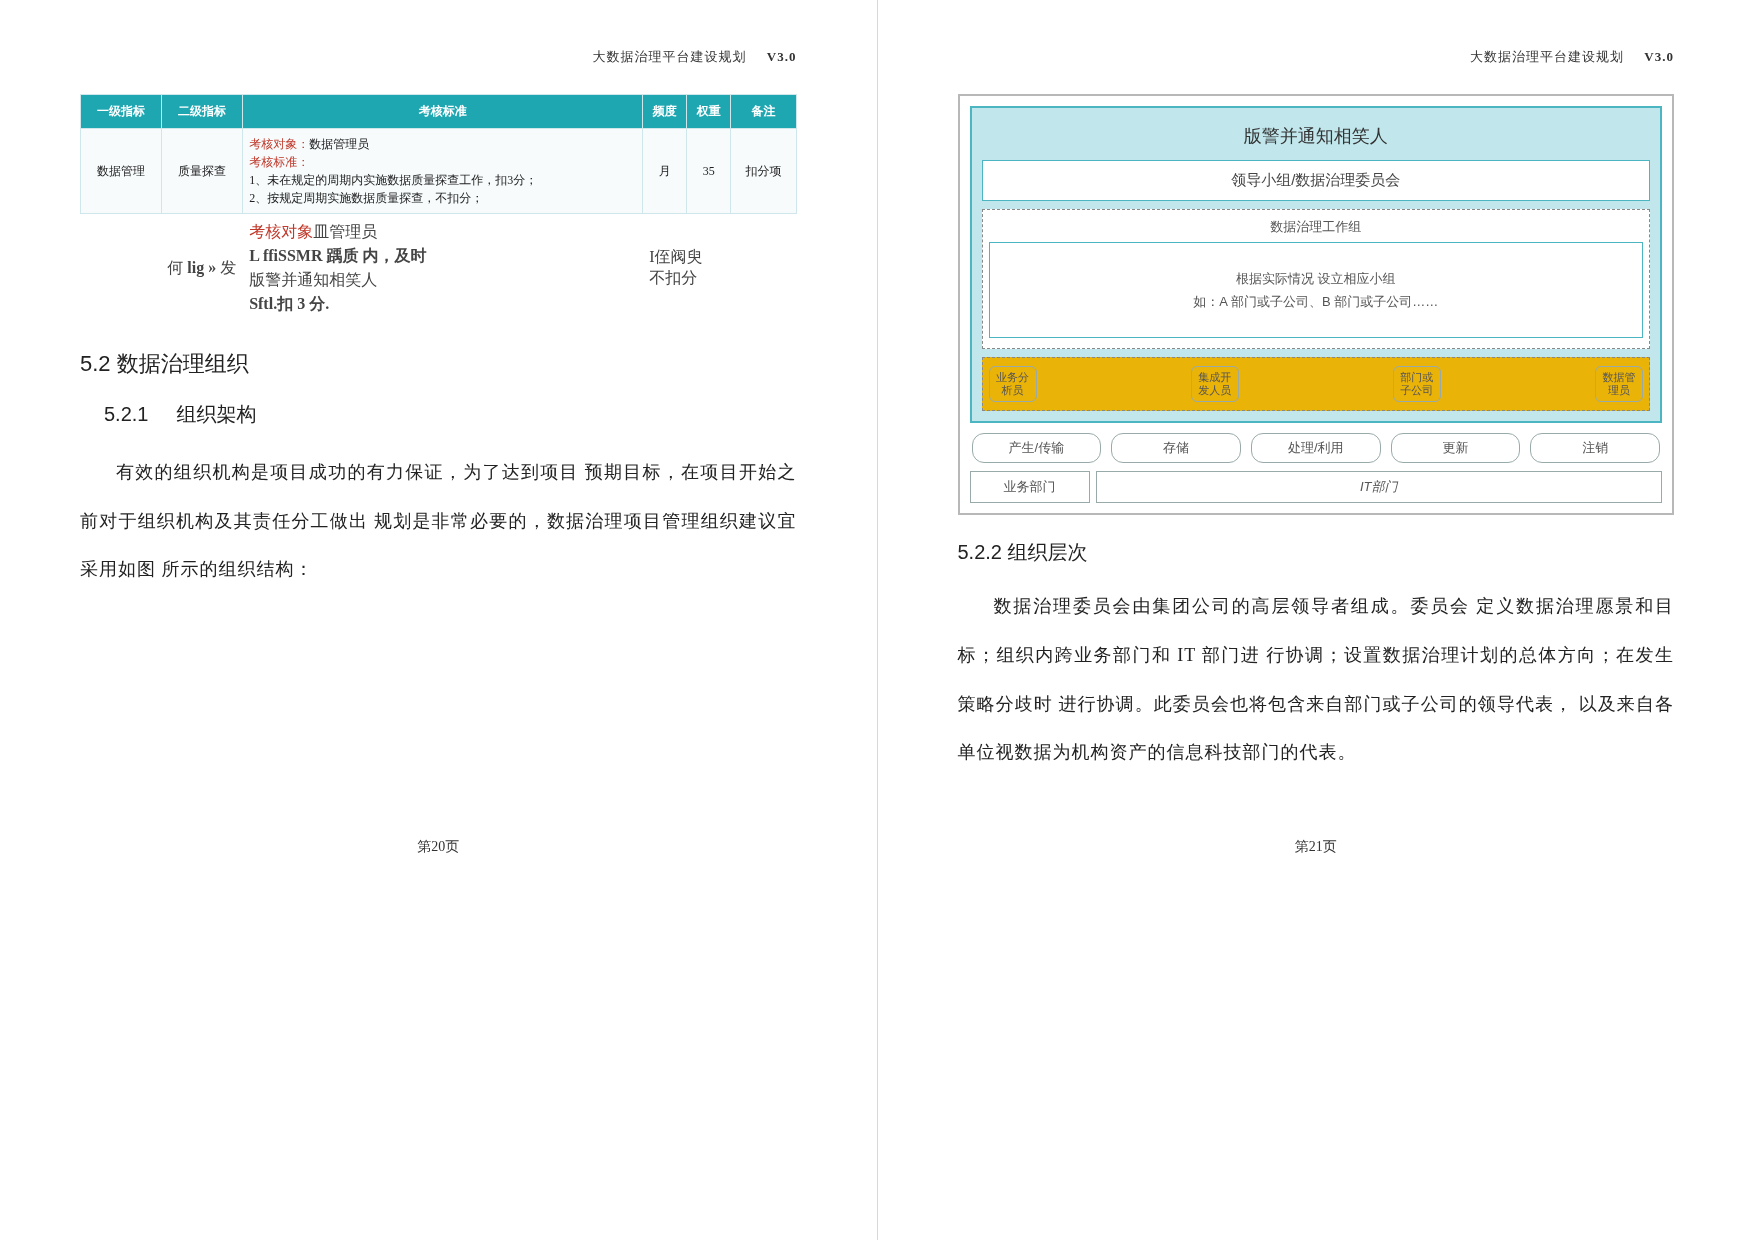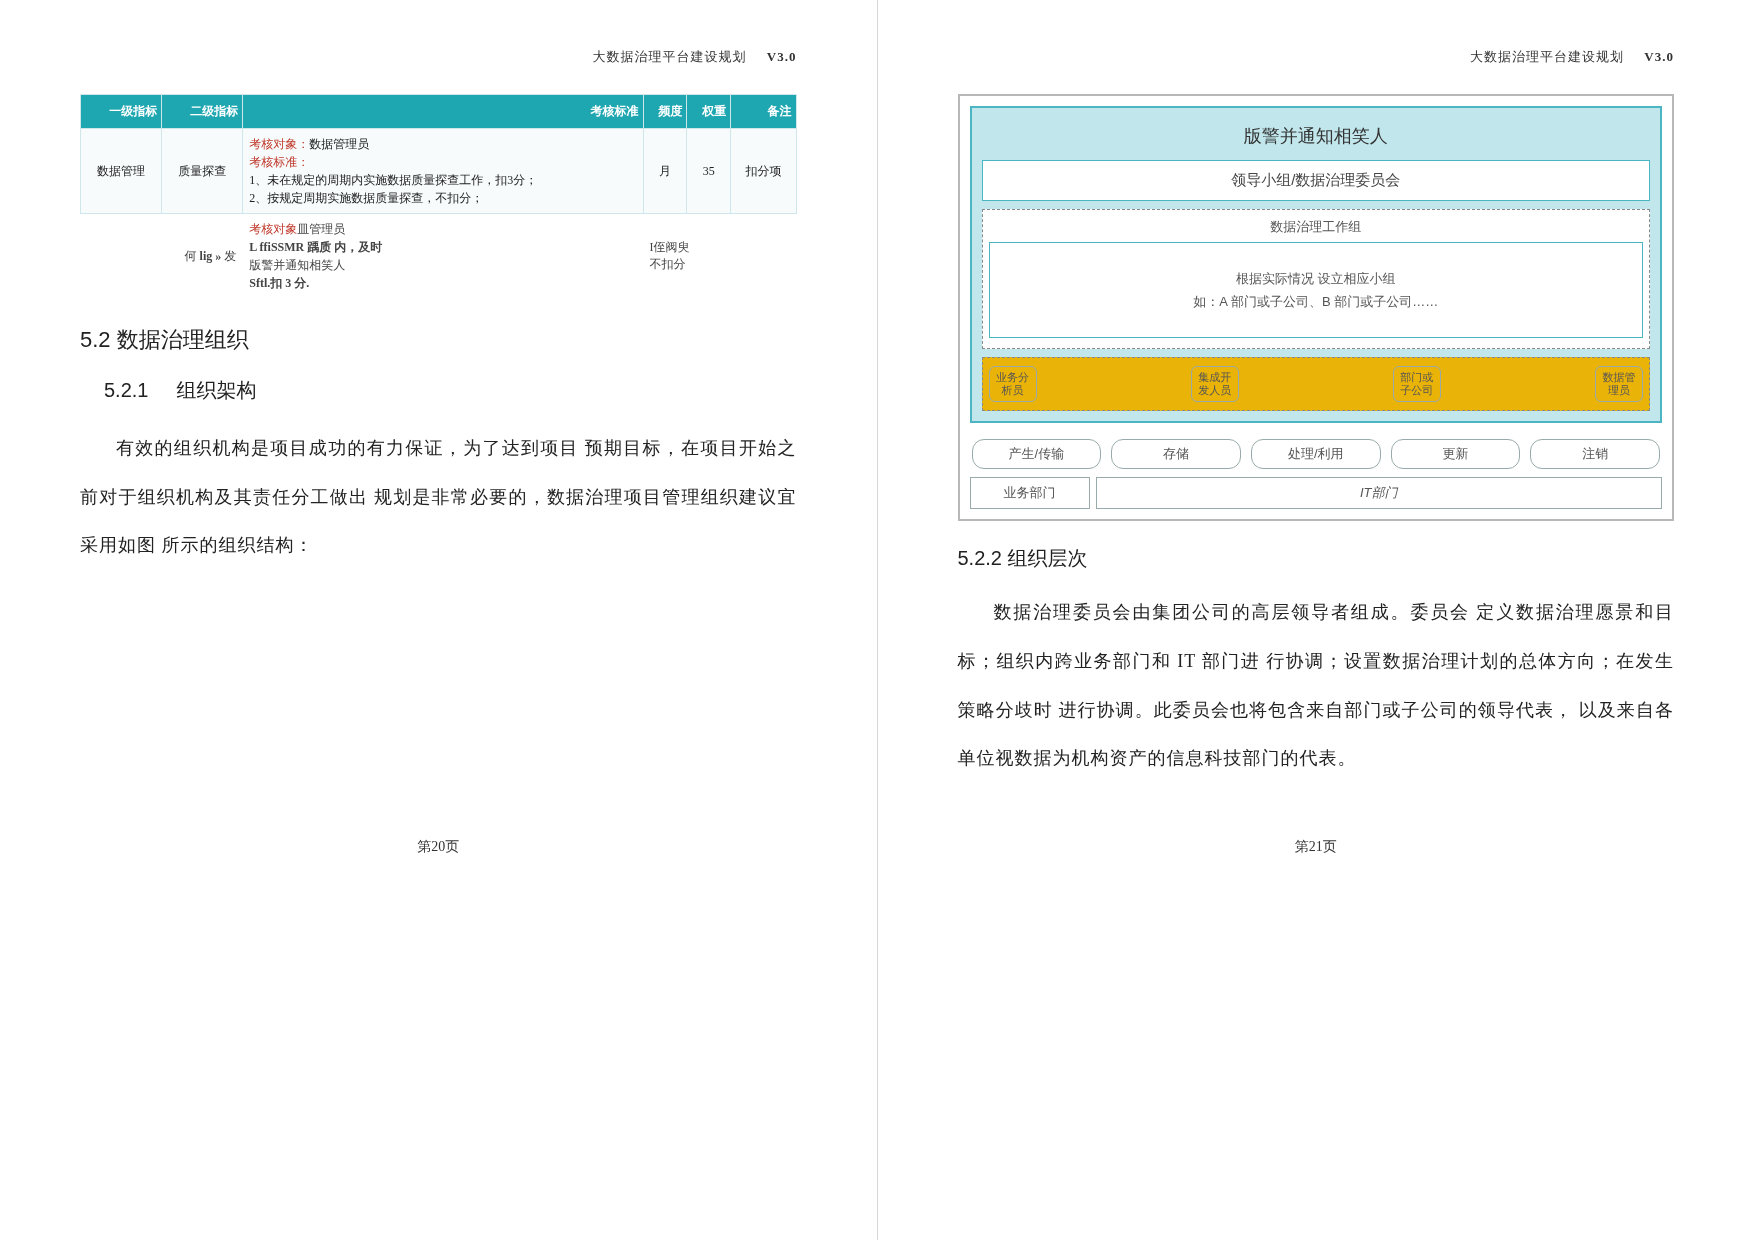--- a/index.html
+++ b/index.html
@@ -45,32 +45,32 @@
     width: 100%;
     border-collapse: collapse;
     font-size: 12px;
   }
   .tbl th {
     background: #1ea6b1;
     color: #fff;
     font-weight: bold;
     padding: 8px 4px;
     border: 1px solid #cfe7ea;
-    text-align: right;
+    text-align: center;
   }
   .tbl td {
     border: 1px solid #cfe7ea;
     padding: 6px 6px;
     vertical-align: middle;
     background: #f7fbfc;
     text-align: center;
   }
   .tbl td.txt { text-align: left; line-height: 1.5; }
   .tbl .red { color: #c0392b; }
-  .tbl-note-row td { background: #fff; border-color: #fff; font-size: 12px; color: #444; }
+  .tbl-note-row td { background: #fff; border-color: #fff; font-size: 16px; color: #444; }
   .tbl-note-row .red { color: #c0392b; }
   .tbl-note-row .semi { font-family: serif; }
 
   .h2 {
     font-size: 22px;
     font-family: "SimHei", "Heiti SC", sans-serif;
     margin: 26px 0 22px 0;
   }
   .h3 {
     font-size: 20px;
@@ -157,21 +157,21 @@
     font-size: 11px;
     text-align: center;
     padding: 4px 2px;
     color: #555;
     line-height: 1.2;
     font-family: "SimHei", sans-serif;
   }
   .dg-lifecycle {
     display: flex;
     gap: 10px;
-    margin-top: 16px;
+    margin-top: 10px;
     padding: 0 2px;
   }
   .lc {
     flex: 1;
     border: 1.2px solid #9aa;
     border-radius: 12px;
     text-align: center;
     font-size: 13px;
     padding: 5px 0;
     color: #555;

